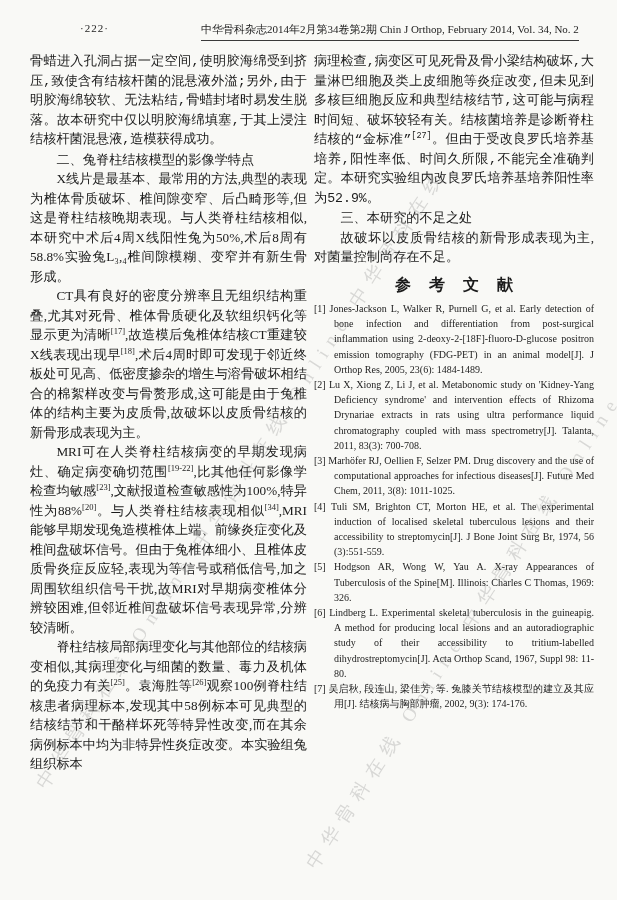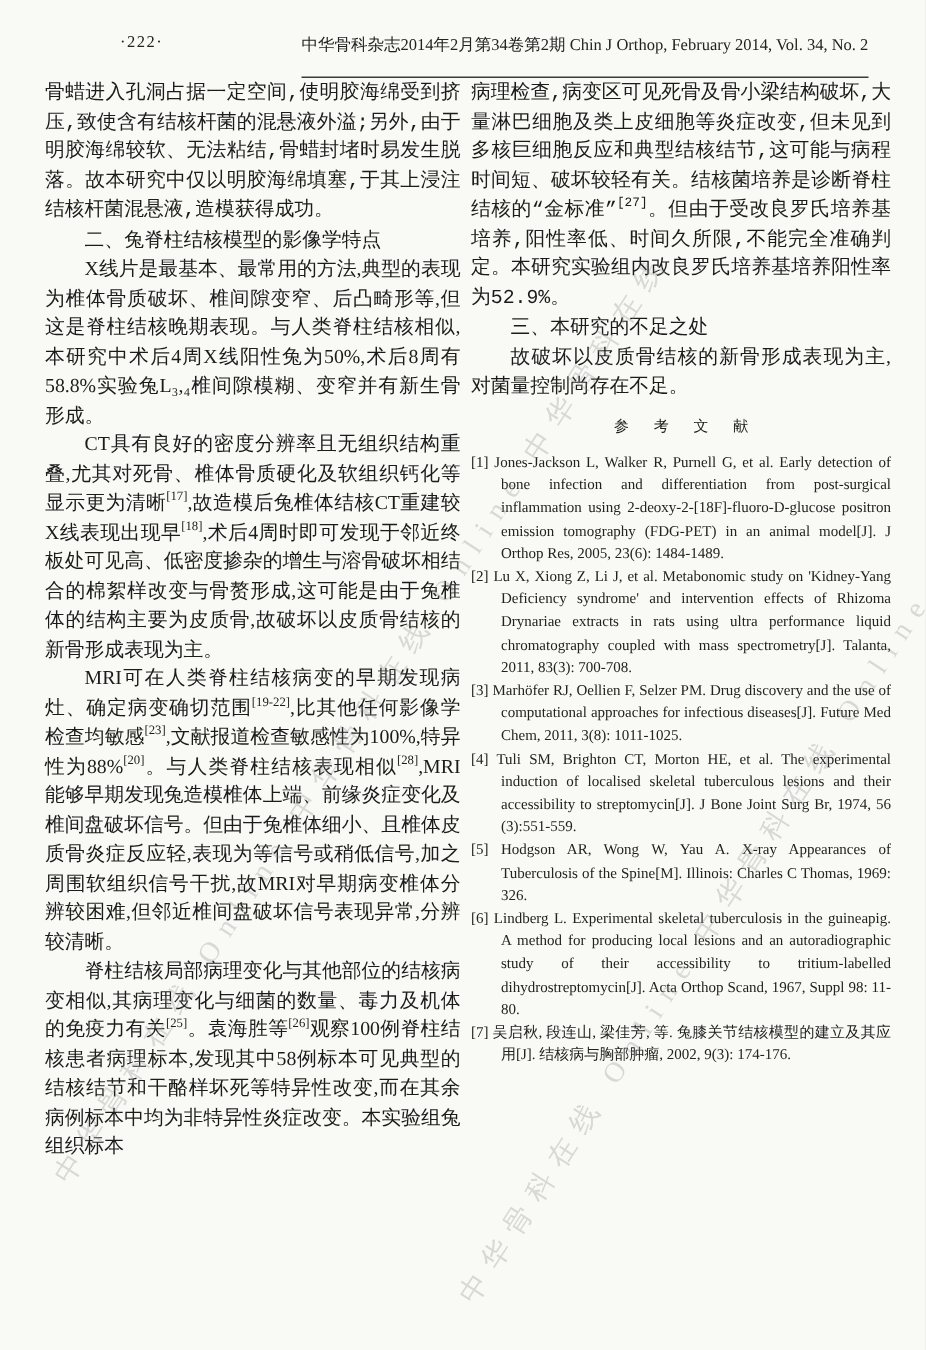--- a/index.html
+++ b/index.html
@@ -3,29 +3,29 @@
 <meta charset="utf-8">
 <style>
   html,body { margin:0; padding:0; background:#e8e8e6; }
   .page {
     position:relative; width:617px; height:900px; margin:0 auto;
     background:#f9f9f6; overflow:hidden;
     font-family:"Liberation Serif","DejaVu Serif",serif; color:#1b1b1b;
   }
   .header { position:absolute; top:22px; left:0; width:100%; height:22px; font-size:11px; color:#222;margin-left:36px; }
   .page-num { position:absolute; left:44px; top:0; letter-spacing:1px; }
-  .journal-line { position:absolute; left:165px; top:0; border-bottom:1px solid #3a3a3a; padding-bottom:14px; white-space:nowrap; }
+  .journal-line { position:absolute; left:165px; top:0; border-bottom:1px solid #3a3a3a; padding-bottom:3px; white-space:nowrap; }
   .column { position:absolute; top:52px; font-size:13.2px; line-height:19.5px; text-align:justify; }
   .col-left  { left:30px;  width:277px; }
   .col-right { left:314px; width:280px; }
   p.para { margin:0; text-indent:2em; }
   p.para.continuation { text-indent:0;font-family:Liberation Mono, monospace; }
   p.para.heading { text-indent:2em; }
   sup { font-size:8.5px; line-height:0; vertical-align:super; }
-  .refs-title { text-align:center; font-weight:normal; font-size:10px; letter-spacing:7px; margin:8px 0 7px 0; text-indent:7px; }
+  .refs-title { text-align:center; font-weight:bold; font-size:16px; letter-spacing:7px; margin:8px 0 7px 0; text-indent:7px; }
   .ref {
     margin:0; padding-left:20px; text-indent:-20px;
     font-size:10px; line-height:15.2px; text-align:justify; color:#222;
   }
   .watermark {
     position:absolute; white-space:nowrap; pointer-events:none;
     color:rgba(140,140,140,0.30); font-size:19px; letter-spacing:8px;
     transform:rotate(-57deg); transform-origin:left top; z-index:5;
   }
   #wm1 { left:30px;  top:780px; }
@@ -42,21 +42,21 @@
   <div class="header">
     <span class="page-num">·222·</span>
     <span class="journal-line">中华骨科杂志2014年2月第34卷第2期 Chin J Orthop, February 2014, Vol. 34, No. 2</span>
   </div>
 
   <div class="column col-left" id="left-col">
       <p class="para continuation">骨蜡进入孔洞占据一定空间,使明胶海绵受到挤压,致使含有结核杆菌的混悬液外溢;另外,由于明胶海绵较软、无法粘结,骨蜡封堵时易发生脱落。故本研究中仅以明胶海绵填塞,于其上浸注结核杆菌混悬液,造模获得成功。</p>
       <p class="para heading">二、兔脊柱结核模型的影像学特点</p>
       <p class="para paragraph">X线片是最基本、最常用的方法,典型的表现为椎体骨质破坏、椎间隙变窄、后凸畸形等,但这是脊柱结核晚期表现。与人类脊柱结核相似,本研究中术后4周X线阳性兔为50%,术后8周有58.8%实验兔L₃,₄椎间隙模糊、变窄并有新生骨形成。</p>
       <p class="para paragraph">CT具有良好的密度分辨率且无组织结构重叠,尤其对死骨、椎体骨质硬化及软组织钙化等显示更为清晰<sup>[17]</sup>,故造模后兔椎体结核CT重建较X线表现出现早<sup>[18]</sup>,术后4周时即可发现于邻近终板处可见高、低密度掺杂的增生与溶骨破坏相结合的棉絮样改变与骨赘形成,这可能是由于兔椎体的结构主要为皮质骨,故破坏以皮质骨结核的新骨形成表现为主。</p>
-      <p class="para paragraph">MRI可在人类脊柱结核病变的早期发现病灶、确定病变确切范围<sup>[19-22]</sup>,比其他任何影像学检查均敏感<sup>[23]</sup>,文献报道检查敏感性为100%,特异性为88%<sup>[20]</sup>。与人类脊柱结核表现相似<sup>[28]</sup>,MRI能够早期发现兔造模椎体上端、前缘炎症变化及椎间盘破坏信号。但由于兔椎体细小、且椎体皮质骨炎症反应轻,表现为等信号或稍低信号,加之周围软组织信号干扰,故MRI对早期病变椎体分辨较困难,但邻近椎间盘破坏信号表现异常,分辨较清晰。</p>
+      <p class="para paragraph">MRI可在人类脊柱结核病变的早期发现病灶、确定病变确切范围<sup>[19-22]</sup>,比其他任何影像学检查均敏感<sup>[23]</sup>,文献报道检查敏感性为100%,特异性为88%<sup>[20]</sup>。与人类脊柱结核表现相似<sup>[34]</sup>,MRI能够早期发现兔造模椎体上端、前缘炎症变化及椎间盘破坏信号。但由于兔椎体细小、且椎体皮质骨炎症反应轻,表现为等信号或稍低信号,加之周围软组织信号干扰,故MRI对早期病变椎体分辨较困难,但邻近椎间盘破坏信号表现异常,分辨较清晰。</p>
       <p class="para paragraph">脊柱结核局部病理变化与其他部位的结核病变相似,其病理变化与细菌的数量、毒力及机体的免疫力有关<sup>[25]</sup>。袁海胜等<sup>[26]</sup>观察100例脊柱结核患者病理标本,发现其中58例标本可见典型的结核结节和干酪样坏死等特异性改变,而在其余病例标本中均为非特异性炎症改变。本实验组兔组织标本</p>
     </div>
 
   <div class="column col-right">
     <div id="right-col-body">
         <p class="para continuation">病理检查,病变区可见死骨及骨小梁结构破坏,大量淋巴细胞及类上皮细胞等炎症改变,但未见到多核巨细胞反应和典型结核结节,这可能与病程时间短、破坏较轻有关。结核菌培养是诊断脊柱结核的“金标准”<sup>[27]</sup>。但由于受改良罗氏培养基培养,阳性率低、时间久所限,不能完全准确判定。本研究实验组内改良罗氏培养基培养阳性率为52.9%。</p>
         <p class="para heading">三、本研究的不足之处</p>
         <p class="para paragraph">故破坏以皮质骨结核的新骨形成表现为主,对菌量控制尚存在不足。</p>
       </div>
     <div class="refs-title">参 考 文 献</div>

